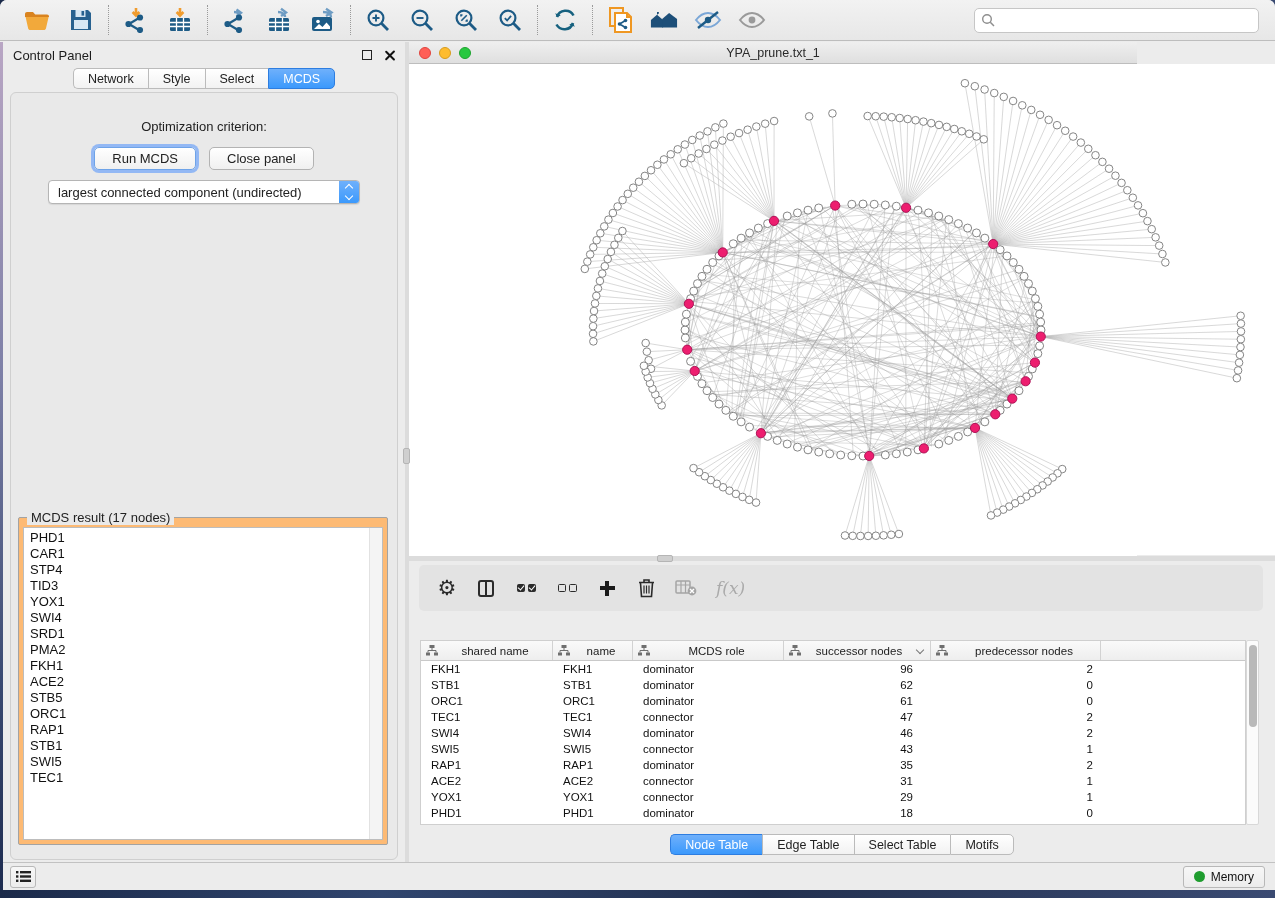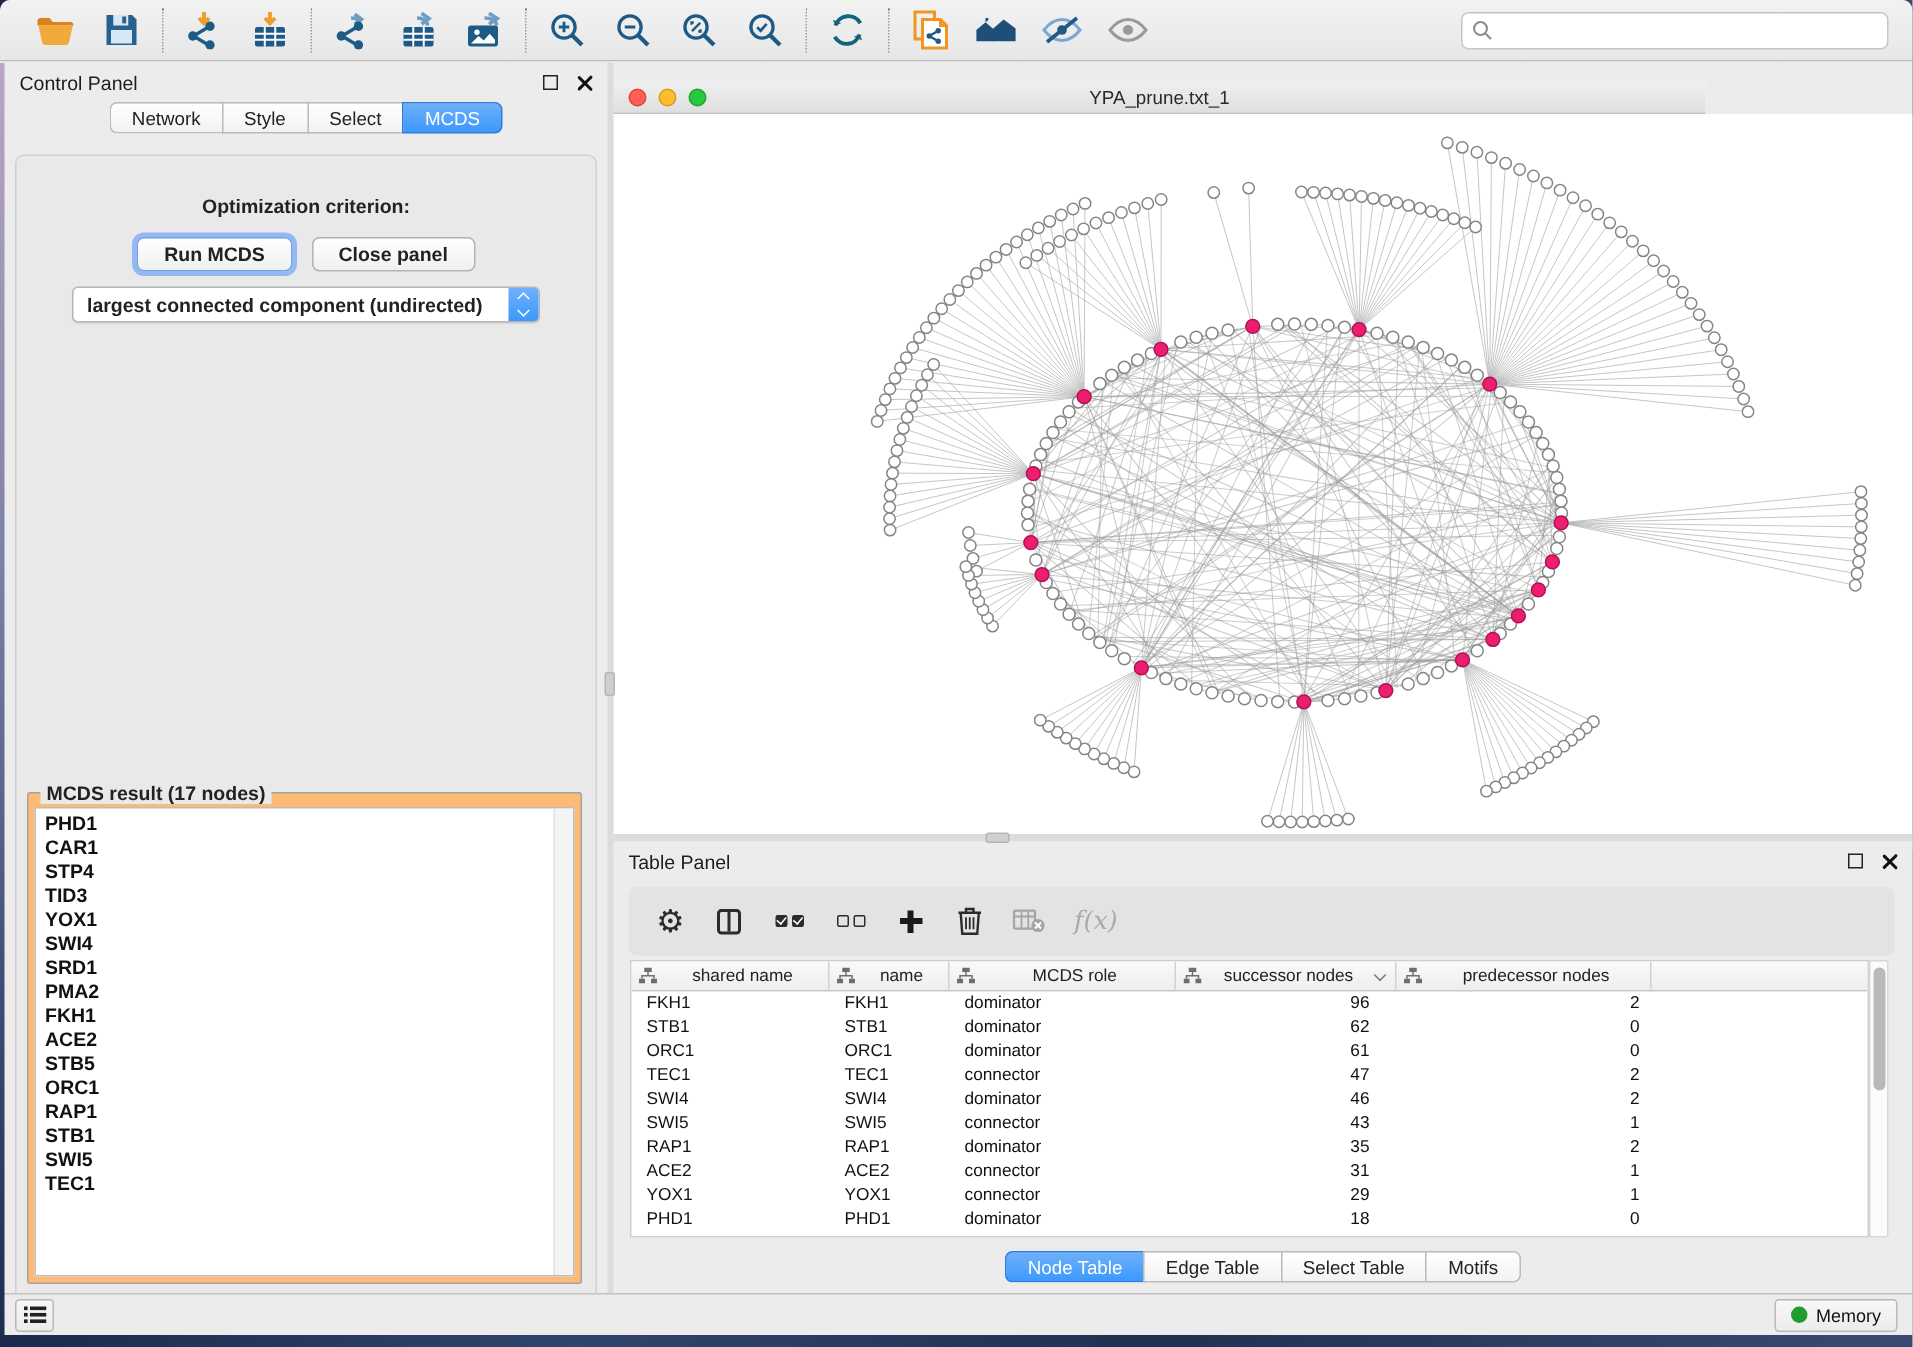--- a/index.html
+++ b/index.html
@@ -23,21 +23,21 @@
 .xicon{position:relative;width:11px;height:11px;display:inline-block;}
 .xicon::before,.xicon::after{content:"";position:absolute;left:5px;top:-1px;width:2.4px;height:13px;background:#111;border-radius:1px;}
 .xicon::before{transform:rotate(45deg);}.xicon::after{transform:rotate(-45deg);}
 
 #control-panel{position:absolute;left:3px;top:42px;width:402px;height:820px;background:#ececec;}
 .seg-tabs{display:flex;justify-content:center;position:relative;z-index:2;}
 .seg{height:21px;padding:0 14px;background:linear-gradient(#fff,#f2f2f2);border:1px solid #bbb;border-right:none;font-size:12.5px;display:flex;align-items:center;color:#222;}
 .seg:first-child{border-radius:5px 0 0 5px;}
 .seg:last-child{border-radius:0 5px 5px 0;border-right:1px solid #bbb;}
 .seg.active{background:linear-gradient(var(--accent-light,#6fb0fb),var(--accent,#3b99fc));color:#fff;border-color:#2d7de0;}
-#cp-content{position:relative;margin:-11px 7px 0 7px;top:25px;height:768px;border:1px solid #cfcfcf;border-radius:6px;background:#e9e9e9;font-weight:bold;}
+#cp-content{position:relative;margin:-11px 7px 0 7px;top:14px;height:768px;border:1px solid #cfcfcf;border-radius:6px;background:#e9e9e9;}
 #crit-label{text-align:center;margin-top:26px;font-size:13px;}
 #dropdown{position:relative;margin:10px auto 0;width:312px;height:24px;background:#fff;border:1px solid #b5b5b5;border-radius:4px;display:flex;align-items:center;box-shadow:0 1px 1px rgba(0,0,0,.08);}
 #dropdown .dd-label{flex:1;padding-left:9px;font-size:13px;white-space:nowrap;overflow:hidden;}
 .dd-stepper{width:20px;height:22px;margin-right:0;border-radius:0 3px 3px 0;background:linear-gradient(var(--accent-light,#6fb0fb),var(--accent,#3b99fc));display:flex;flex-direction:column;align-items:center;justify-content:center;gap:2px;}
 .chev{width:6px;height:6px;border:solid #fff;border-width:0 1.8px 1.8px 0;}
 .chev.up{transform:rotate(-135deg);margin-top:2px;}
 .chev.down{transform:rotate(45deg);margin-bottom:2px;}
 #btn-row{display:flex;justify-content:center;gap:13px;margin-top:13px;}
 .mac-btn{height:23px;padding:0 17px;background:linear-gradient(#fff,#f0f0f0);border:1px solid #b3b3b3;border-radius:5px;font-size:13px;color:#222;display:flex;align-items:center;}
 .mac-btn.focused{box-shadow:0 0 0 3px rgba(77,144,254,.55);border-color:#6ea3e8;}
@@ -45,21 +45,21 @@
 #mcds-group-title{position:absolute;top:-8px;left:8px;background:#e9e9e9;padding:0 4px;font-size:13px;}
 #mcds-listbox{position:absolute;left:4px;right:4px;top:9px;bottom:4px;background:#fff;border:1px solid #bdbdbd;overflow:hidden;}
 #mcds-list{padding:2px 0 0 6px;font-size:13px;line-height:16px;color:#111;}
 #mcds-scroll{position:absolute;right:0;top:0;bottom:0;width:13px;background:#f4f4f4;border-left:1px solid #e2e2e2;}
 
 #v-divider{position:absolute;left:405px;top:42px;width:4px;height:820px;background:#dcdcdc;z-index:3;}
 #v-grip{position:absolute;left:-2px;top:406px;width:7px;height:16px;background:#cfcfcf;border:1px solid #b5b5b5;border-radius:2px;}
 #h-divider{position:absolute;left:409px;top:556px;width:866px;height:5px;background:#dcdcdc;z-index:3;}
 #h-grip{position:absolute;left:248px;top:-1px;width:16px;height:7px;background:#cfcfcf;border:1px solid #b5b5b5;border-radius:2px;}
 
-#net-window{position:absolute;left:409px;top:54px;width:728px;height:514px;background:#fff;}
+#net-window{position:absolute;left:409px;top:42px;width:728px;height:514px;background:#fff;}
 #net-titlebar{height:22px;background:linear-gradient(#efefef,#dfdfdf);border-bottom:1px solid #bdbdbd;display:flex;align-items:center;position:relative;}
 .tl{width:12px;height:12px;border-radius:50%;margin-left:8px;}
 .tl.red{background:#ff5f57;border:1px solid #e0443e;margin-left:10px;}
 .tl.yellow{background:#febc2e;border:1px solid #d79c1e;}
 .tl.green{background:#28c840;border:1px solid #1ea32f;}
 #net-title{position:absolute;left:0;right:0;text-align:center;font-size:12.5px;color:#2a2a2a;}
 #net-canvas{position:relative;width:866px;height:491px;background:#fff;}
 
 #table-panel{position:absolute;left:409px;top:561px;width:866px;height:301px;background:#ececec;}
 #tp-toolbar{margin:4px 12px 0 10px;height:46px;background:#e3e3e3;border-radius:5px;display:flex;align-items:center;gap:19px;padding:0 18px;}
@@ -989,26 +989,20 @@
           <circle cx="460.21211041304514" cy="391.92324420440605" r="4.6" fill="#ED1E6F" stroke="#b01257" stroke-width="1"></circle>
         </svg>
     </div>
   </div>
 
   <div id="h-divider">
       <div id="h-grip"></div>
     </div>
 
   <div id="table-panel">
-    <div class="panel-head">
-      <span>Table Panel</span>
-      <span class="spacer"></span>
-      <span class="float-icon"></span>
-      <span class="xicon"></span>
-    </div>
     <div id="tp-toolbar">
       <span class="tp-icon">
           <span class="gear-glyph">⚙</span>
         </span>
       <span class="tp-icon">
           <span class="col-icon"></span>
         </span>
       <span class="tp-icon">
           <span class="cbx f"></span>
           <span class="cbx f"></span>

